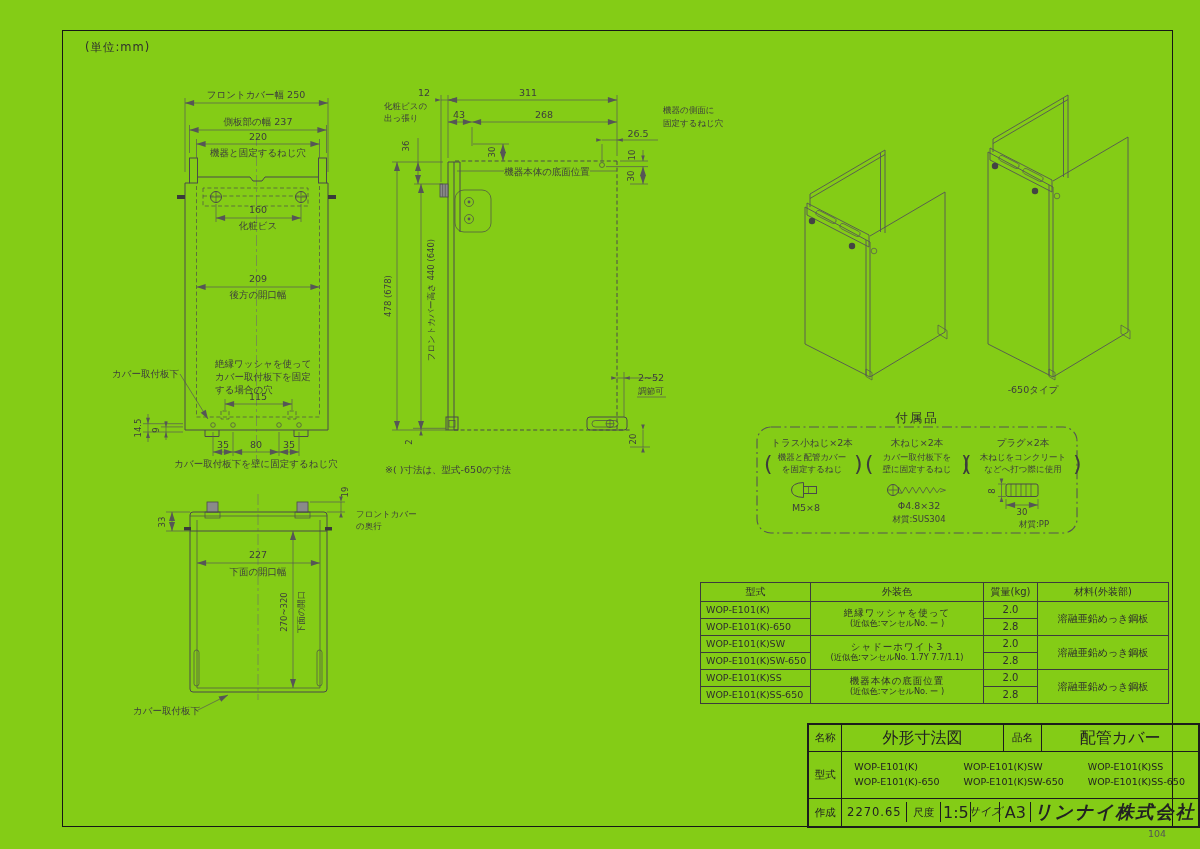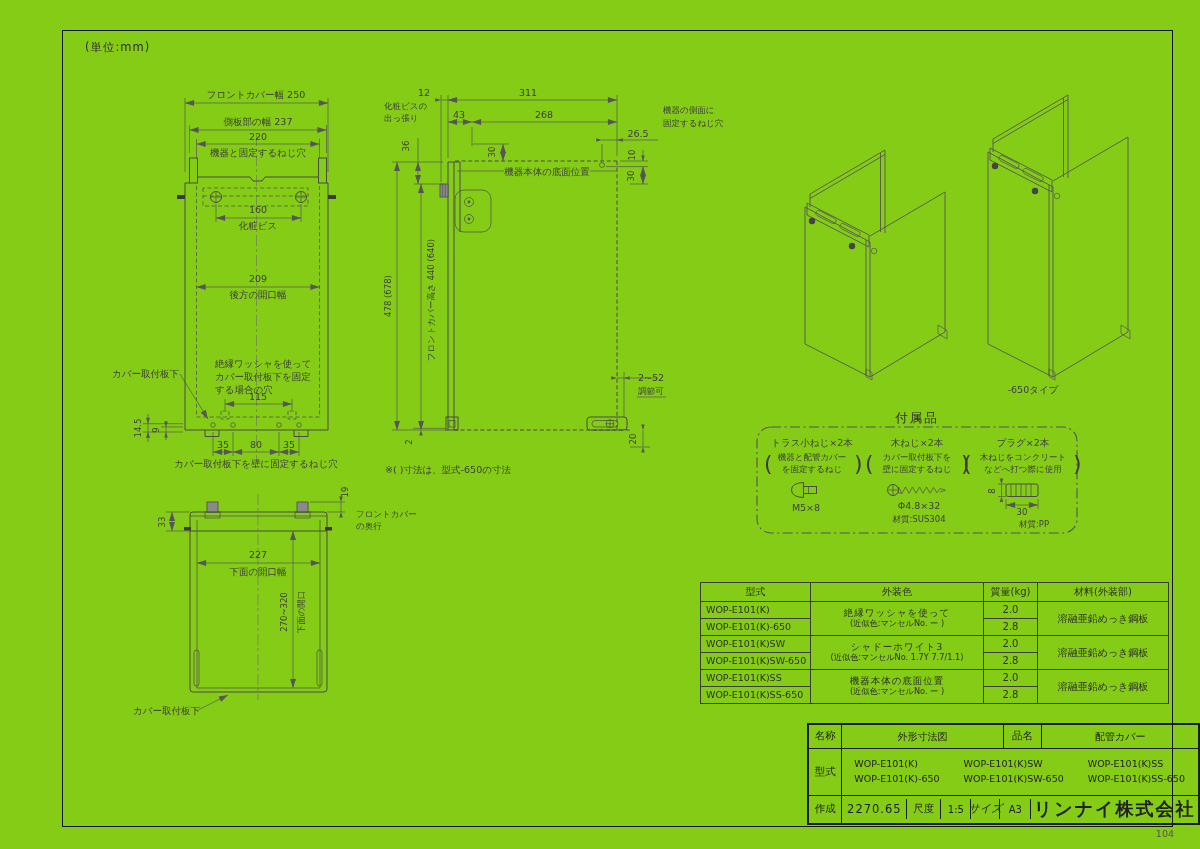--- a/index.html
+++ b/index.html
@@ -1,21 +1,21 @@
 <!DOCTYPE html>
 <html><head>
 <meta charset="utf-8">
 <style>
   html,body{margin:0;padding:0;background:#fff;}
   #page{position:relative;width:1200px;height:849px;background:#84cc16;overflow:hidden;
         font-family:"DejaVu Sans",sans-serif;color:#333;}
   #border-frame{position:absolute;left:62px;top:30px;width:1109px;height:795px;
         border:1.6px solid #161616;}
   #units{position:absolute;left:85px;top:40px;font-size:11.5px;color:#2e2e2e;letter-spacing:1px;}
-  #pageno{position:absolute;left:1140px;top:828px;width:34px;text-align:right;font-size:9.5px;color:#555;}
+  #pageno{position:absolute;left:1140px;top:828px;width:34px;text-align:center;font-size:9.5px;color:#555;}
   svg text{font-family:"DejaVu Sans",sans-serif;}
   .t{font-size:9.5px;fill:#3d3d3d;}
   .ts{font-size:8.5px;fill:#3d3d3d;}
   .tt{font-size:12.5px;fill:#2e2e2e;letter-spacing:2px;}
   .ln{stroke:#4a4a4a;stroke-width:1;fill:none;}
   .lnt{stroke:#4a4a4a;stroke-width:0.7;fill:none;}
   .dsh{stroke-dasharray:4 2.6;}
   .ctr{stroke:#6d6d6d;stroke-width:0.6;fill:none;stroke-dasharray:11 3 3 3;}
   .dim{stroke:#565656;stroke-width:0.7;fill:none;}
   .arr{fill:#565656;stroke:none;}
@@ -33,21 +33,21 @@
   #spec-table .c1{font-size:9.5px;letter-spacing:1px;}
   #spec-table .c2{font-size:8.2px;letter-spacing:0;}
   
   #title-block{position:absolute;left:807px;top:723px;}
   #title-block table{border-collapse:collapse;table-layout:fixed;border:2px solid #1c1c1c;}
   #title-block td{border:1.2px solid #1c1c1c;font-size:10.5px;color:#222;
         padding:4px;text-align:center;overflow:hidden;white-space:nowrap;line-height:1.1;}
   #title-block .models{display:flex;justify-content:flex-start;gap:24px;padding-left:8px;text-align:left;}
   #title-block .models div{font-size:9.5px;line-height:1.5;}
   #title-block .company{font-size:18px;font-weight:bold;letter-spacing:2px;}
-  #title-block .big{font-size:10px;}
+  #title-block .big{font-size:16px;}
   #title-block .date{font-size:11.5px;letter-spacing:1px;}
   #title-block .small{font-size:11px;font-style:italic;}
 </style>
 </head>
 <body>
 
 <div id="page">
   <div id="border-frame"></div>
   <div id="units">(単位:mm)</div>
   <div id="pageno">104</div>
@@ -401,20 +401,20 @@
       </tr>
       <tr style="height:29px;">
         <td>作成</td>
         <td colspan="3" style="padding:0;">
           <div style="display:flex;height:100%;align-items:stretch;">
             <div style="width:64px;border-right:1.2px solid #1c1c1c;display:flex;align-items:center;justify-content:center;" class="date">2270.65</div>
             <div style="width:33px;border-right:1.2px solid #1c1c1c;display:flex;align-items:center;justify-content:center;text-align:center;">尺度</div>
             <div style="width:29px;border-right:1.2px solid #1c1c1c;display:flex;align-items:center;justify-content:center;" class="big">1:5</div>
             <div style="width:28px;border-right:1.2px solid #1c1c1c;display:flex;align-items:center;justify-content:center;" class="small">サイズ</div>
             <div style="width:30px;border-right:1.2px solid #1c1c1c;display:flex;align-items:center;justify-content:center;" class="big">A3</div>
-            <div style="flex:1;display:flex;align-items:center;justify-content:center;" class="company">リンナイ株式会社</div>
+            <div style="flex:1;display:flex;align-items:center;justify-content:center;font-style:italic;" class="company">リンナイ株式会社</div>
           </div>
         </td>
       </tr>
     </tbody>
       </table>
   </div>
 </div>
 
 </body></html>

